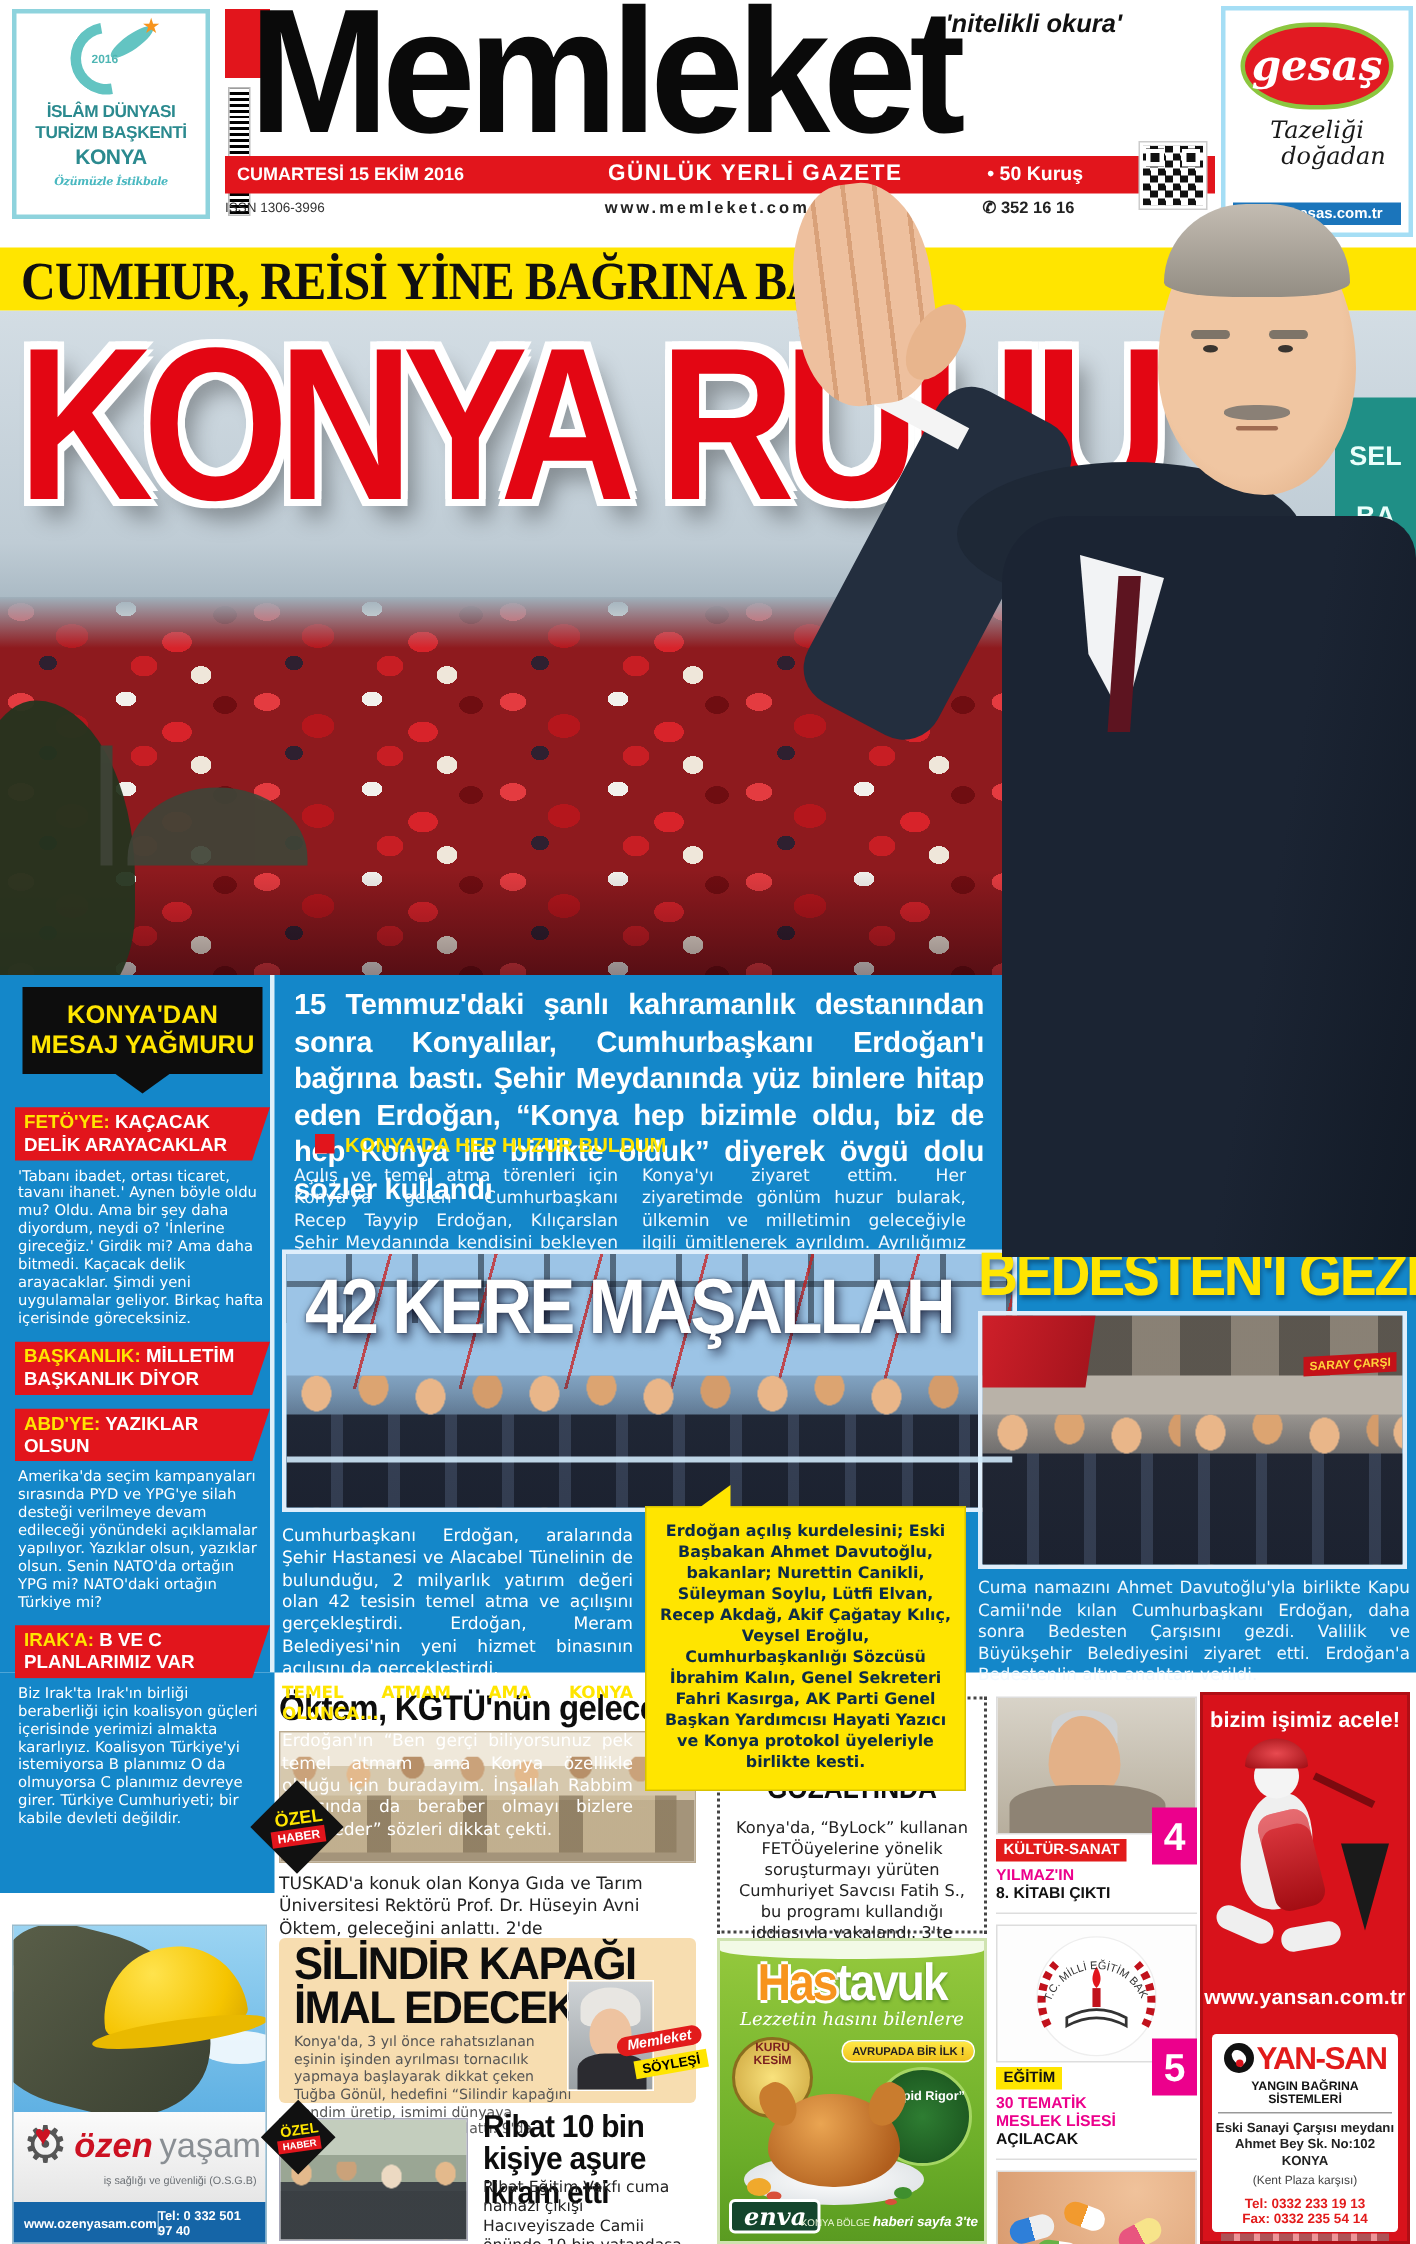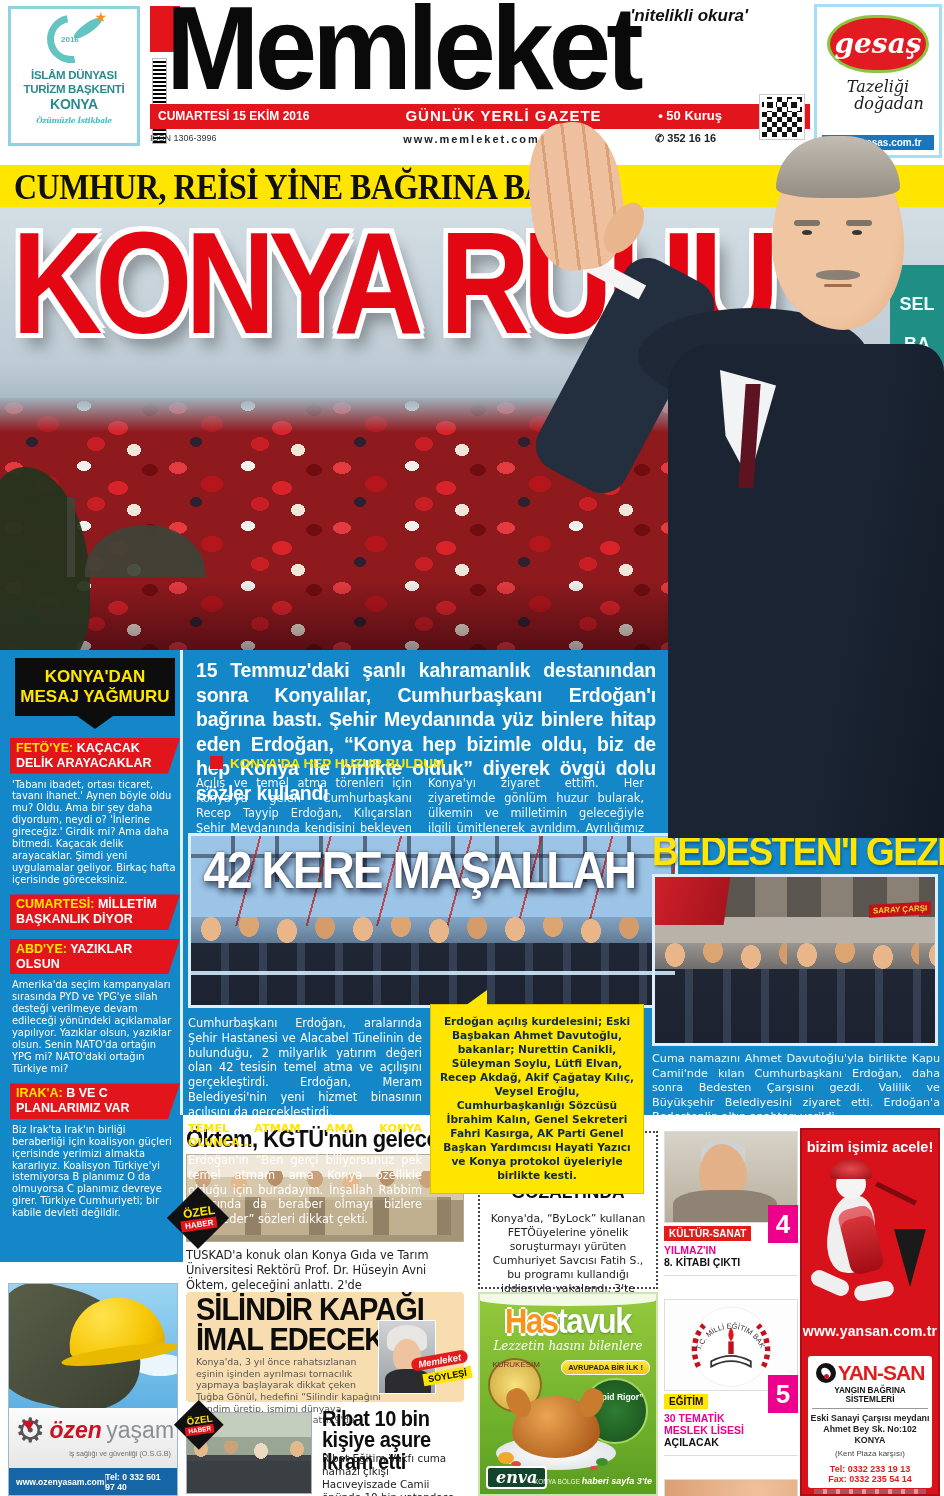--- a/index.html
+++ b/index.html
@@ -206,21 +206,21 @@
   .oz1{left:172px;top:1192px;}
   .oktem-cap{position:absolute;left:186px;top:1248px;width:278px;font-family:"DejaVu Sans",sans-serif;
     font-size:11.4px;line-height:1.3;color:#222;}
 
   .savci{position:absolute;left:478px;top:1131px;width:180px;height:158px;border:2px dotted #444;
     padding:10px 8px;text-align:center;background:#fff;}
   .savci-h{font-weight:bold;font-size:17.5px;line-height:1.08;color:#0d0d0d;transform:scaleY(1.1);}
   .savci-b{margin-top:12px;font-family:"DejaVu Sans",sans-serif;font-size:10.8px;line-height:1.3;color:#222;}
 
   .briefs{position:absolute;left:664px;top:1131px;width:134px;}
-  .brief{position:relative;border-bottom:1px solid #ddd;padding-bottom:7px;margin-bottom:23px;}
+  .brief{position:relative;border-bottom:1px solid #ddd;padding-bottom:7px;margin-bottom:7px;}
   .brief:last-child{border-bottom:none;}
   .b-photo{position:relative;width:100%;border:1px solid #ddd;overflow:hidden;}
   .bp1{height:92px;background:linear-gradient(#d8d3c8,#b7ae9d);}
   .bp1 .port-head{position:absolute;left:34px;top:12px;width:48px;height:56px;background:#e3b188;
     border-radius:46% 54% 50% 50%/58% 58% 42% 42%;}
   .bp1 .port-hair{position:absolute;left:36px;top:8px;width:44px;height:22px;background:#cfd2d4;border-radius:50% 50% 0 0;}
   .bp1 .port-body{position:absolute;left:8px;top:58px;width:104px;height:34px;background:#8e8374;border-radius:40% 40% 0 0;}
   .bp2{height:92px;background:#fdfdfd;}
   .bp3{height:66px;background:radial-gradient(circle at 70% 20%,#f0c29b,#d89a6e);}
   .pill{position:absolute;border-radius:10px;}
@@ -273,21 +273,21 @@
   .ht2{color:#fff;text-shadow:0 1px 2px rgba(0,60,0,.4);}
   .ht-slogan{text-align:center;color:#fff;font-family:"DejaVu Serif",serif;font-style:italic;font-size:12px;margin-top:2px;}
   .ht-banner{position:absolute;right:6px;top:66px;background:linear-gradient(#ffe946,#f0c21d);color:#231f20;
     font-size:7.5px;font-weight:bold;padding:2px 6px;border-radius:7px;border:1px solid #fff;}
   .ht-circle{position:absolute;right:8px;top:84px;width:66px;height:66px;border-radius:50%;
     background:radial-gradient(#2e7d32,#174d1b);border:2px solid #a5d663;color:#fff;text-align:center;
     font-size:6px;line-height:1.3;padding-top:12px;}
   .ht-circle .rr{font-size:8.5px;font-weight:bold;display:block;margin-bottom:2px;}
   .ht-badge{position:absolute;left:8px;top:64px;width:54px;height:54px;border-radius:50%;
     background:radial-gradient(#f9e27d,#caa23a);border:2px solid #8a6d1f;color:#7a1f1f;
-    font-size:8px;font-weight:normal;text-align:center;display:flex;flex-direction:row;justify-content:flex-end;line-height:1.15;}
+    font-size:8px;font-weight:bold;text-align:center;display:flex;flex-direction:column;justify-content:flex-start;line-height:1.15;}
   .ht-plate{position:absolute;left:16px;bottom:24px;width:120px;height:34px;border-radius:50%;
     background:radial-gradient(#ffffff,#dfe3e6 80%);}
   .ht-chicken{position:absolute;left:32px;bottom:36px;width:88px;height:62px;
     background:radial-gradient(circle at 40% 32%,#eaa552,#b05e1d 78%);
     border-radius:48% 52% 50% 50%/60% 60% 42% 42%;}
   .ht-chicken::before,.ht-chicken::after{content:"";position:absolute;width:22px;height:30px;background:#c97c2e;
     border-radius:50% 50% 60% 60%;}
   .ht-chicken::before{left:-4px;top:-8px;transform:rotate(-28deg);}
   .ht-chicken::after{right:-2px;top:-8px;transform:rotate(28deg);}
   .ht-garnish{position:absolute;left:18px;bottom:30px;width:16px;height:12px;background:#f0a92c;border-radius:50%;
@@ -471,21 +471,21 @@
       <div>KONYA'DAN</div>
       <div>MESAJ YAĞMURU</div>
     </div>
     <div class="sb-tri"></div>
 
     <div class="sb-item">
       <div class="sb-band"><span class="sb-tag">FETÖ'YE:</span><span> KAÇACAK DELİK ARAYACAKLAR</span></div>
       <div class="sb-body">'Tabanı ibadet, ortası ticaret, tavanı ihanet.' Aynen böyle oldu mu? Oldu. Ama bir şey daha diyordum, neydi o? 'İnlerine gireceğiz.' Girdik mi? Ama daha bitmedi. Kaçacak delik arayacaklar. Şimdi yeni uygulamalar geliyor. Birkaç hafta içerisinde göreceksiniz.</div>
     </div>
     <div class="sb-item">
-      <div class="sb-band"><span class="sb-tag">CUMARTESİ:</span><span> MİLLETİM BAŞKANLIK DİYOR</span></div>
+      <div class="sb-band"><span class="sb-tag">BAŞKANLIK:</span><span> MİLLETİM BAŞKANLIK DİYOR</span></div>
     </div>
     <div class="sb-item">
       <div class="sb-band"><span class="sb-tag">ABD'YE:</span><span> YAZIKLAR OLSUN</span></div>
       <div class="sb-body">Amerika'da seçim kampanyaları sırasında PYD ve YPG'ye silah desteği verilmeye devam edileceği yönündeki açıklamalar yapılıyor. Yazıklar olsun, yazıklar olsun. Senin NATO'da ortağın YPG mi? NATO'daki ortağın Türkiye mi?</div>
     </div>
     <div class="sb-item">
       <div class="sb-band"><span class="sb-tag">IRAK'A:</span><span> B VE C PLANLARIMIZ VAR</span></div>
       <div class="sb-body">Biz Irak'ta Irak'ın birliği beraberliği için koalisyon güçleri içerisinde yerimizi almakta kararlıyız. Koalisyon Türkiye'yi istemiyorsa B planımız O da olmuyorsa C planımız devreye girer. Türkiye Cumhuriyeti; bir kabile devleti değildir.</div>
     </div>
   </div>

